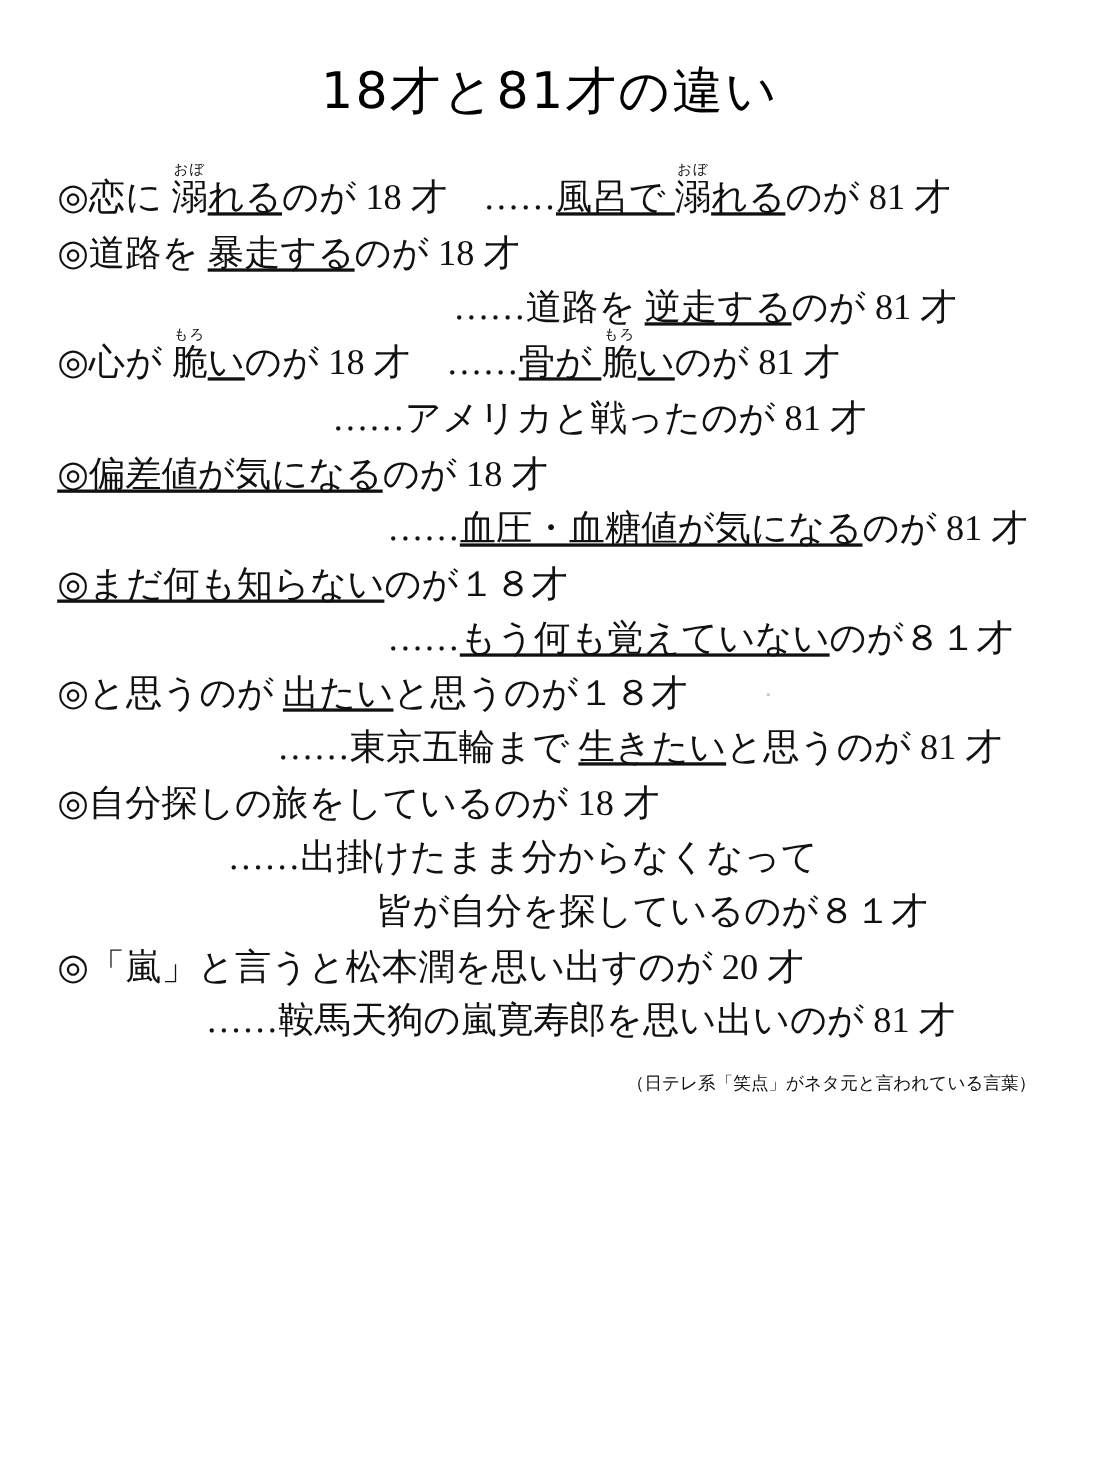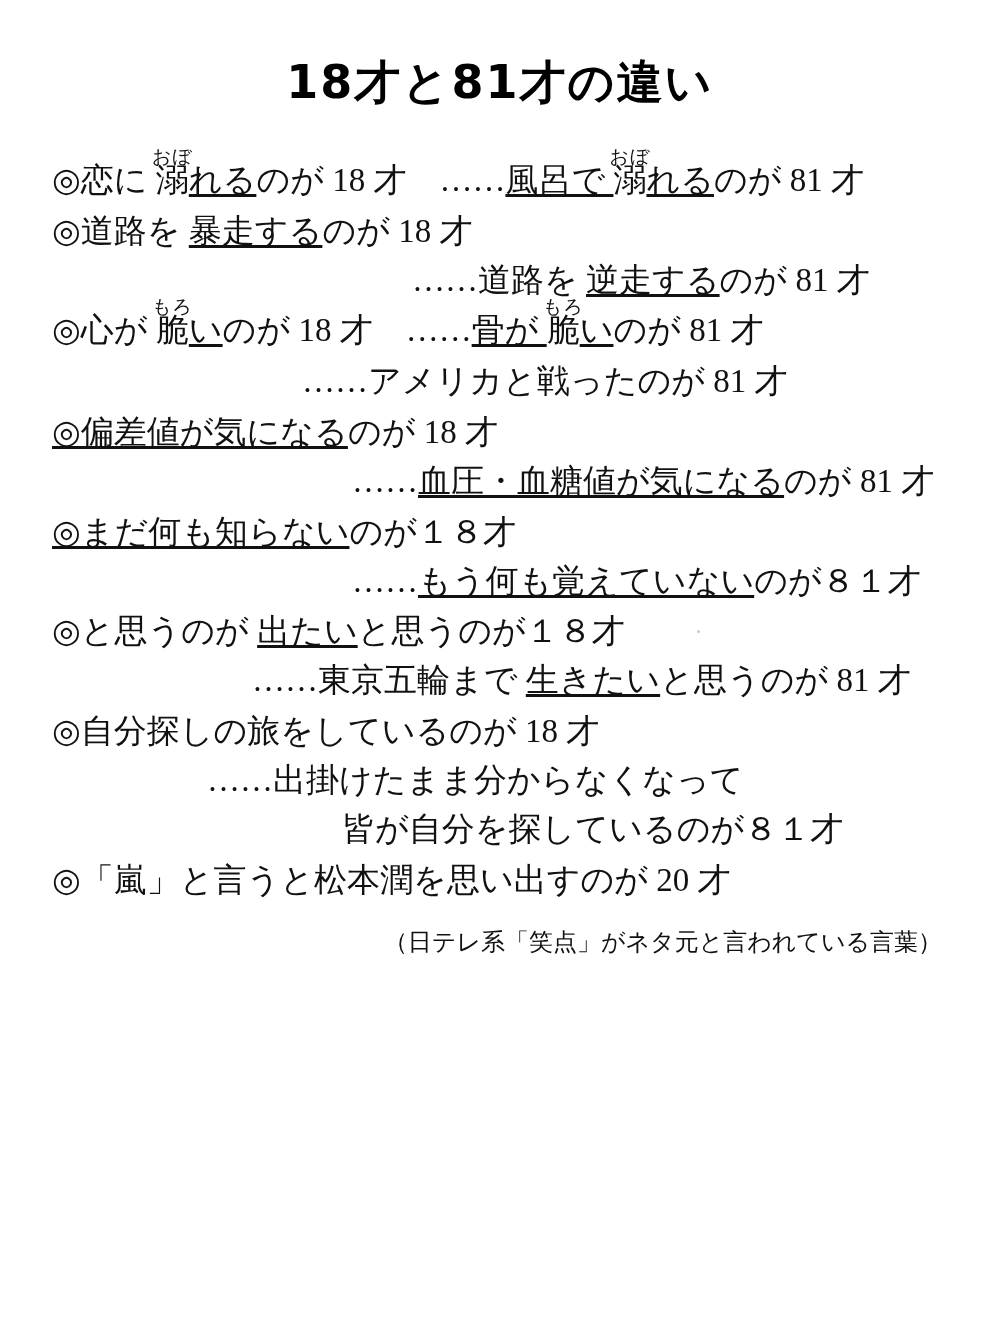--- a/index.html
+++ b/index.html
@@ -17,21 +17,21 @@
   }
   .page {
     width: 1000px;
     height: 1332px;
     position: relative;
     box-sizing: border-box;
   }
   .title {
     text-align: center;
     font-family: "DejaVu Sans", "Liberation Sans", sans-serif;
-    font-weight: bold;
+    font-weight: normal;
     font-size: 46px;
     letter-spacing: 2px;
     margin: 52px 0 0 0;
     color: #000;
   }
   .body-block {
     margin: 42px 0 0 0;
     padding: 0 42px 0 52px;
   }
   .entry {
@@ -61,30 +61,30 @@
     vertical-align: baseline;
   }
   .ruby-wrap .rb {
     display: inline-block;
   }
   .ruby-wrap .rt {
     position: absolute;
     top: -17px;
     left: 50%;
     transform: translateX(-50%);
-    font-size: 19px;
+    font-size: 13px;
     letter-spacing: 1px;
     white-space: nowrap;
     color: #111;
   }
   .credit {
     margin-top: 22px;
     padding-right: 58px;
     text-align: right;
-    font-size: 24px;
+    font-size: 16px;
     color: #111;
     white-space: nowrap;
   }
   .speck {
     position: absolute;
     width: 3px;
     height: 3px;
     background: #c8c8c8;
     border-radius: 50%;
   }
@@ -122,19 +122,20 @@
         <div class="line"><span class="">◎と思うのが </span><span class="u">出たい</span><span class="">と思うのが１８才</span></div>
         <div class="line indent-4"><span class="">……東京五輪まで </span><span class="u">生きたい</span><span class="">と思うのが 81 才</span></div>
       </div>
       <div class="entry">
         <div class="line"><span class="">◎自分探しの旅をしているのが 18 才</span></div>
         <div class="line indent-5"><span class="">……出掛けたまま分からなくなって</span></div>
         <div class="line indent-6"><span class="">皆が自分を探しているのが８１才</span></div>
       </div>
       <div class="entry">
         <div class="line"><span class="">◎「嵐」と言うと松本潤を思い出すのが 20 才</span></div>
+        <div class="line indent-7"><span class="">……鞍馬天狗の嵐寛寿郎を思い出いのが 81 才</span></div>
       </div>
     </div>
 
   <div class="credit">（日テレ系「笑点」がネタ元と言われている言葉）</div>
 
   <div class="speck" style="left:697px; top:578px;"></div>
 </div>
 
 </body></html>

